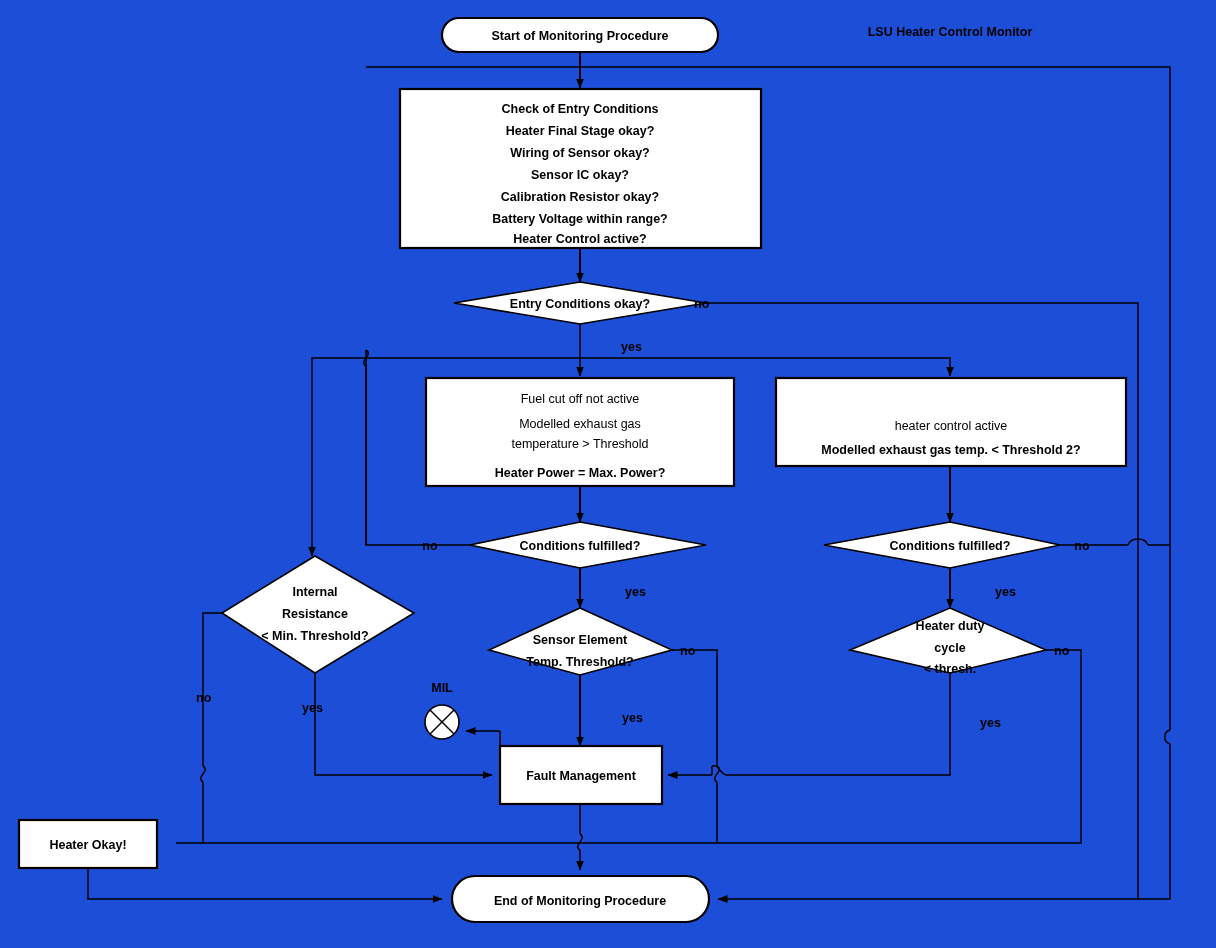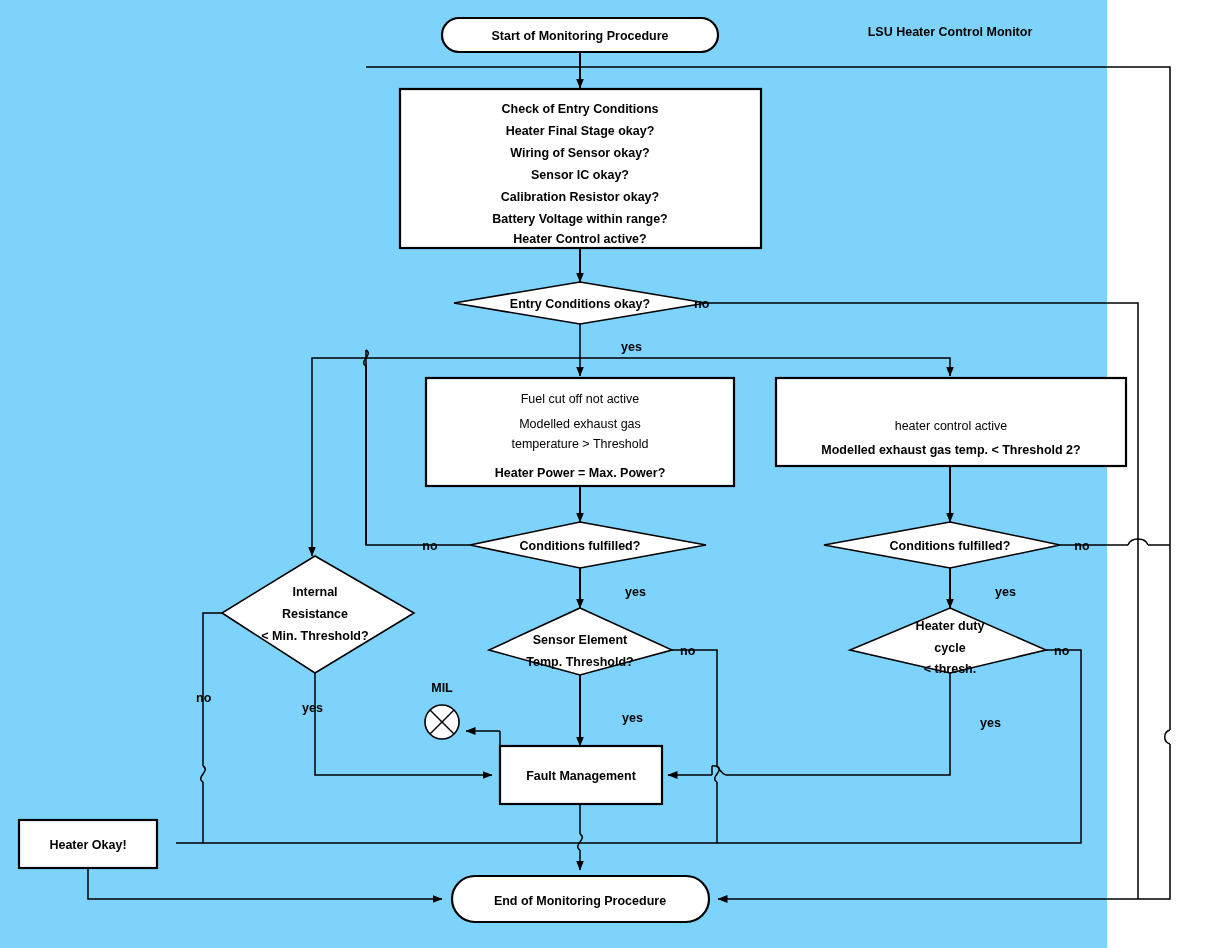--- a/index.html
+++ b/index.html
@@ -1,17 +1,17 @@
 <!DOCTYPE html>
 <html><head>
 <meta charset="utf-8">
 <style>
   html,body{margin:0;padding:0;background:#ffffff;}
   body{width:1216px;height:948px;overflow:hidden;font-family:"Liberation Sans",sans-serif;}
-  #stage{position:relative;width:1107px;height:948px;background:#7dd3fc;}
+  #stage{position:relative;width:1216px;height:948px;background:#1d4ed8;}
   svg{position:absolute;left:0;top:0;}
   .shp{fill:#ffffff;stroke:#000000;stroke-width:2.2;}
   .dia{fill:#ffffff;stroke:#000000;stroke-width:1.6;}
   .ln{stroke:#000000;stroke-width:2.0;fill:none;}
   .lnt{stroke:#000000;stroke-width:1.5;fill:none;}
   .mil{fill:#ffffff;stroke:#000000;stroke-width:1.6;}
   text{font-family:"Liberation Sans",sans-serif;fill:#000;}
   .t-b{font-weight:bold;font-size:12.5px;}
   .t-n{font-weight:normal;font-size:12.5px;}
   .t-lbl{font-weight:bold;font-size:12.5px;}

